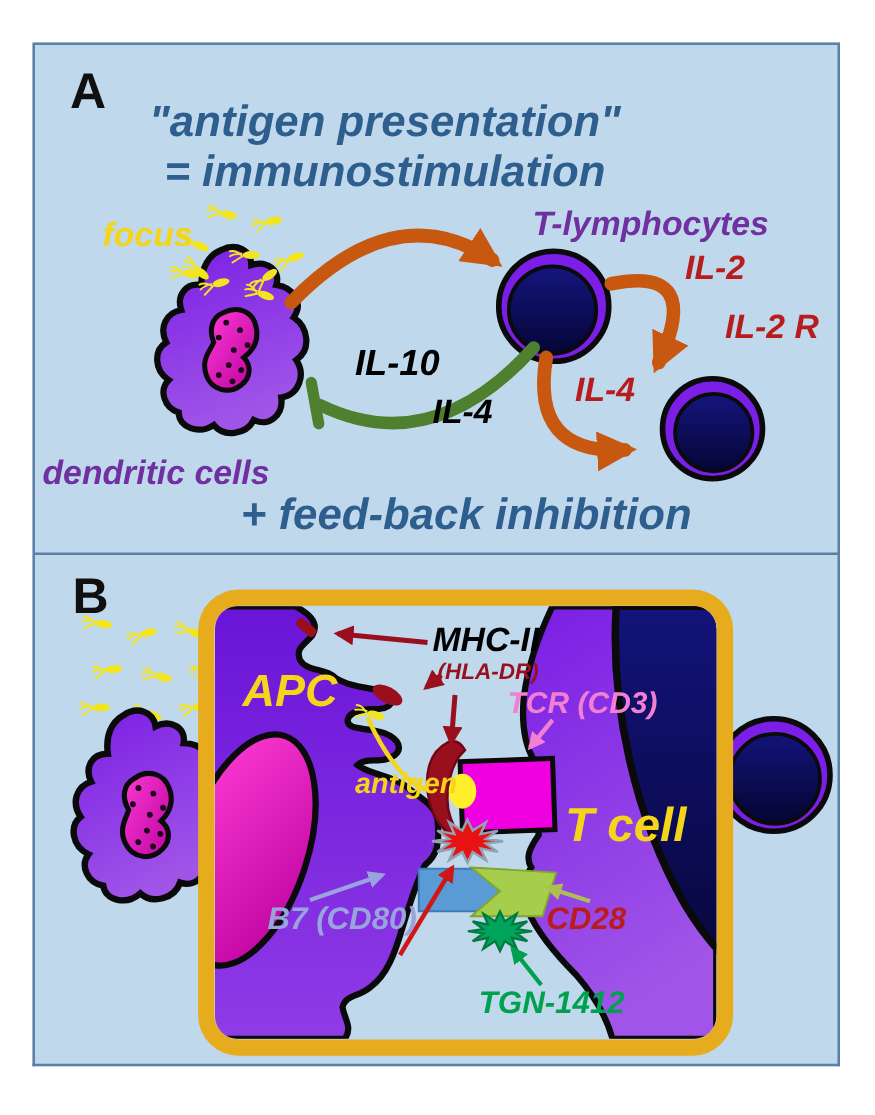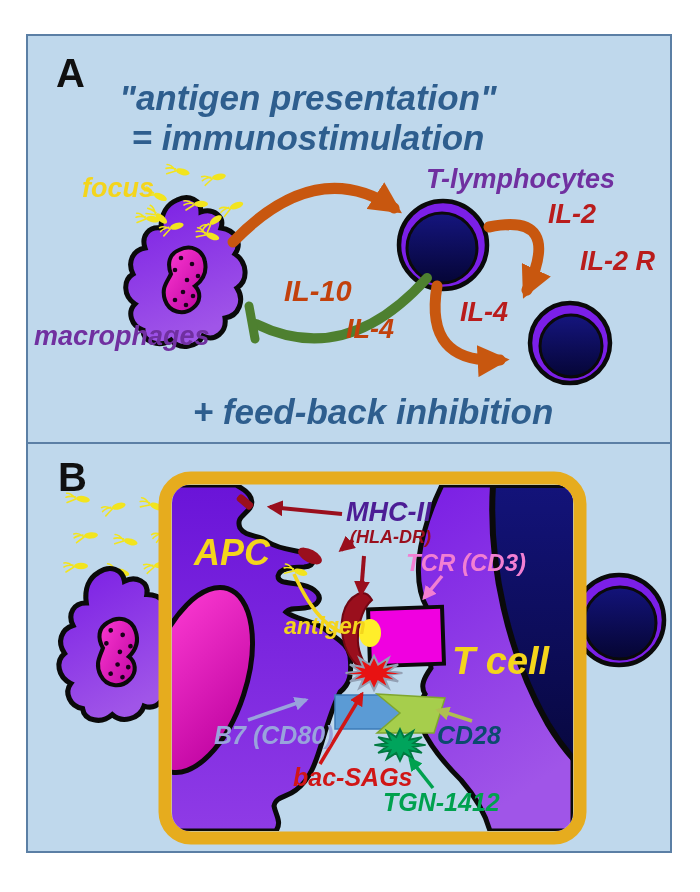--- a/index.html
+++ b/index.html
@@ -7,21 +7,21 @@
         font-family:"Liberation Sans",sans-serif;}
   .panel{position:absolute;left:26px;width:646px;background:#BFD8EC;border:2px solid #5B7FA5;box-sizing:border-box;}
   #panelA{top:34px;height:410px;}
   #panelB{top:444px;height:409px;border-top:none;}
   .panel svg{position:absolute;left:0;top:0;}
   .lbl{position:absolute;font-weight:bold;font-style:italic;white-space:nowrap;line-height:1.05;}
   .corner{font-style:normal;color:#101010;font-size:40px;}
   .ttl{color:#2E5E8E;font-size:35px;text-align:center;}
   .purp{color:#7030A0;font-size:27px;}
   .oran{color:#b91c1c;font-size:27px;}
-  .gren{color:#c2410c;font-size:27px;}
+  .gren{color:#000000;font-size:27px;}
   .yell{color:#F4D51C;}
 </style>
 </head>
 <body>
 
 <div class="page">
 
   <div class="panel" id="panelA">
     <svg width="642" height="406" viewBox="0 0 642 406">
       <defs>
@@ -98,21 +98,21 @@
     <div class="lbl corner" style="left:28px;top:16px;">A</div>
     <div class="lbl ttl" style="left:60px;top:44px;width:440px;">"antigen presentation"</div>
     <div class="lbl ttl" style="left:60px;top:84px;width:440px;">= immunostimulation</div>
     <div class="lbl yell" style="left:54px;top:122px;font-size:27px;margin-top:16px;">focus</div>
     <div class="lbl purp" style="left:398px;top:129px;">T-lymphocytes</div>
     <div class="lbl oran" style="left:520px;top:164px;">IL-2</div>
     <div class="lbl oran" style="left:552px;top:211px;">IL-2 R</div>
     <div class="lbl gren" style="left:256px;top:240px;font-size:29px;">IL-10</div>
     <div class="lbl gren" style="left:318px;top:279px;">IL-4</div>
     <div class="lbl oran" style="left:432px;top:262px;">IL-4</div>
-    <div class="lbl purp" style="left:6px;top:286px;">macrophages</div>
+    <div class="lbl purp" style="left:6px;top:328px;">dendritic cells</div>
     <div class="lbl ttl" style="left:130px;top:358px;width:430px;">+ feed-back inhibition</div>
   </div>
 
   <div class="panel" id="panelB">
     <svg width="642" height="405" viewBox="0 0 642 405">
       <defs>
         <linearGradient id="gPurB" x1="0" y1="0" x2="0.3" y2="1">
           <stop offset="0" stop-color="#7A1EE4"></stop>
             <stop offset="1" stop-color="#A055E8"></stop>
         </linearGradient>
@@ -234,24 +234,23 @@
         <path d="M414,132 L396,154" stroke="#F27FD2" stroke-width="3.5" fill="none" marker-end="url(#mPk)"></path>
         <path d="M220,276 L278,256" stroke="#99A3DC" stroke-width="3.5" fill="none" marker-end="url(#mPw)"></path>
         <path d="M444,277 L410,266" stroke="#AFBE52" stroke-width="3.5" fill="none" marker-end="url(#mOl)"></path>
         <path d="M292,320 L334,250" stroke="#D01616" stroke-width="3.5" fill="none" marker-end="url(#mRd)"></path>
         <path d="M405,344 L382,315" stroke="#00A14E" stroke-width="3.5" fill="none" marker-end="url(#mGr)"></path>
       </g>
     </svg>
 
     <div class="lbl corner" style="left:30px;top:12px;">B</div>
     <div class="lbl yell" style="left:166px;top:90px;font-size:36px;">APC</div>
-    <div class="lbl" style="left:318px;top:54px;font-size:27px;color:#4c1d95;text-align:right;">MHC-II</div>
+    <div class="lbl" style="left:318px;top:54px;font-size:27px;color:#000000;text-align:right;">MHC-II</div>
     <div class="lbl" style="left:322px;top:84px;font-size:18px;color:#9A0F1D;">(HLA-DR)</div>
     <div class="lbl" style="left:378px;top:106px;font-size:24px;color:#F27FD2;">TCR (CD3)</div>
     <div class="lbl yell" style="left:256px;top:170px;font-size:23px;">antigen</div>
     <div class="lbl yell" style="left:424px;top:198px;font-size:38px;">T cell</div>
     <div class="lbl" style="left:186px;top:278px;font-size:25px;color:#99A3DC;">B7 (CD80)</div>
-    <div class="lbl" style="left:409px;top:278px;font-size:25px;color:#0c4a6e;">CD28</div>
-    <div class="lbl" style="left:265px;top:320px;font-size:25px;color:#D01616;">bac-SAGs</div>
+    <div class="lbl" style="left:409px;top:278px;font-size:25px;color:#b91c1c;">CD28</div>
     <div class="lbl" style="left:355px;top:345px;font-size:25px;color:#00A14E;">TGN-1412</div>
   </div>
 
 </div>
 
 </body></html>

